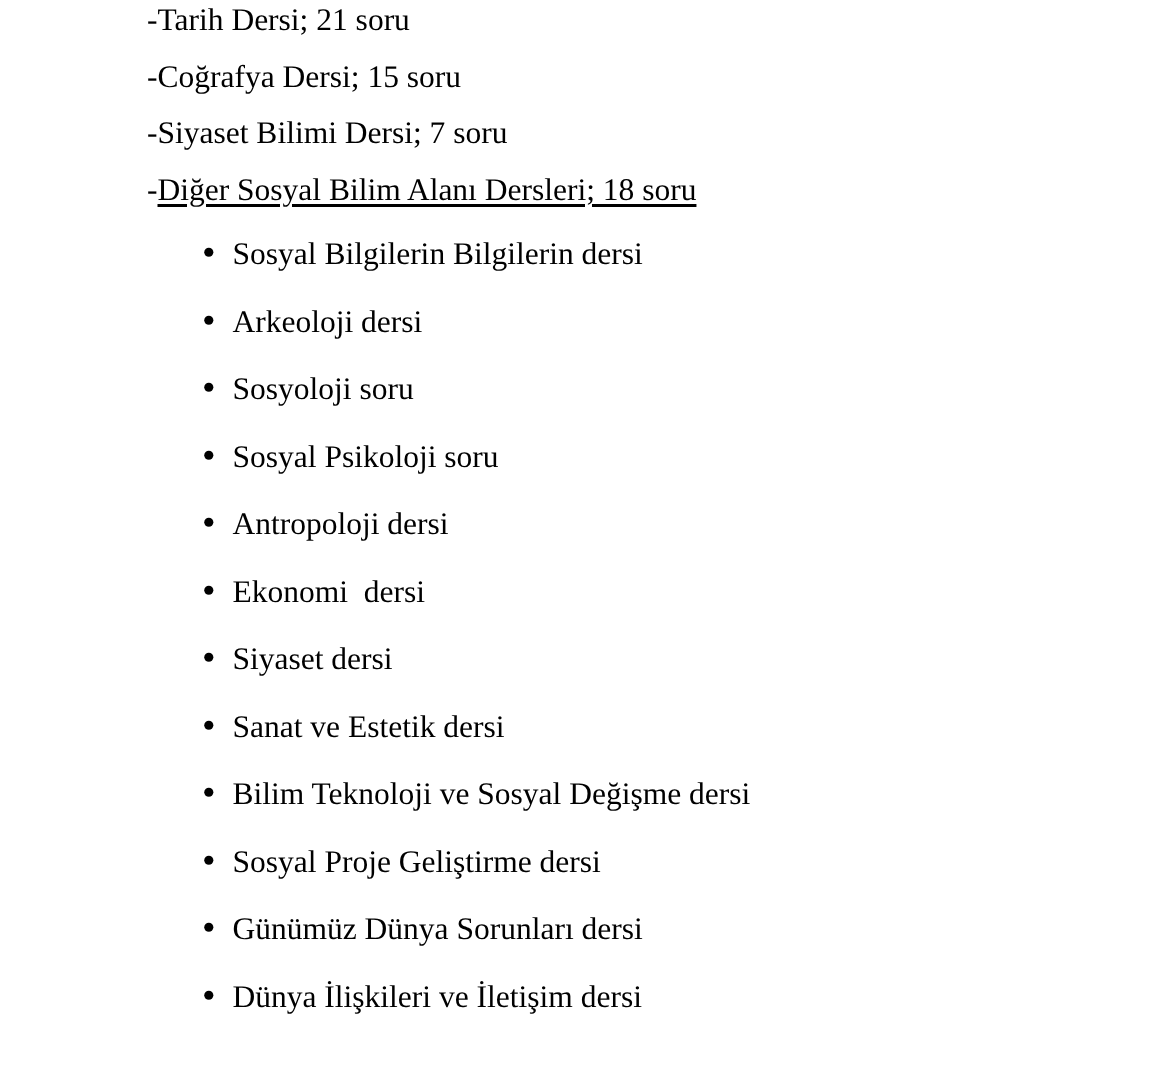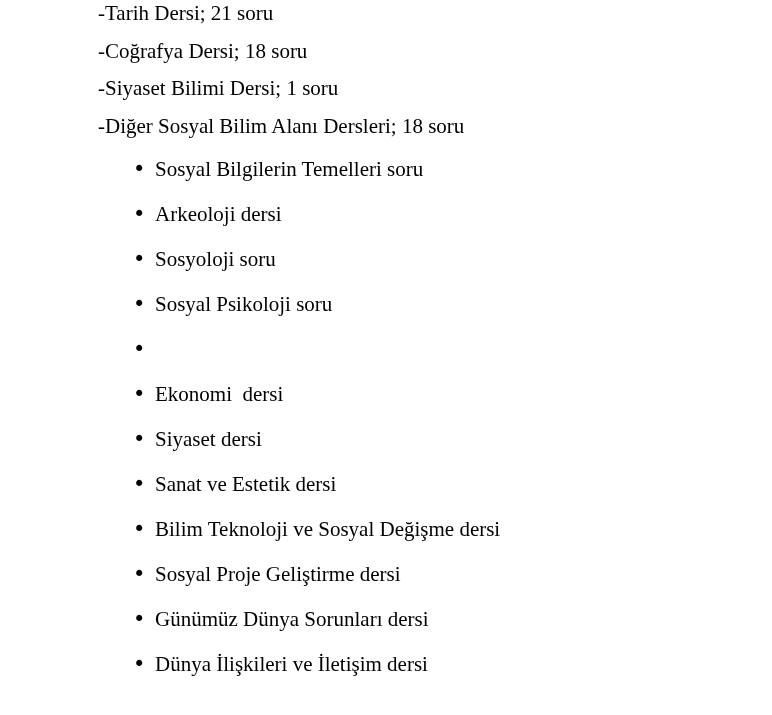--- a/index.html
+++ b/index.html
@@ -21,20 +21,21 @@
     position: absolute;
     left: 98px;
     top: -5px;
   }
   .intro p {
     font-size: 21px;
     line-height: 37.5px;
     white-space: pre-wrap;
   }
   .intro .u {
+    text-decoration: underline;
     text-underline-offset: 3px;
     text-decoration-thickness: 1.5px;
   }
   ul.courses {
     position: absolute;
     left: 133px;
     top: 147px;
     list-style: none;
   }
   ul.courses li {
@@ -54,31 +55,31 @@
     font-family: "DejaVu Sans", sans-serif;
   }
 </style>
 </head>
 <body>
 
 <div class="page">
 
   <div class="intro">
     <p><span>-</span><span>Tarih Dersi; 21 soru</span></p>
-    <p><span>-</span><span>Coğrafya Dersi; 18 soru</span></p>
-    <p><span>-</span><span>Siyaset Bilimi Dersi; 1 soru</span></p>
+    <p><span>-</span><span>Coğrafya Dersi; 15 soru</span></p>
+    <p><span>-</span><span>Siyaset Bilimi Dersi; 7 soru</span></p>
     <p><span>-</span><span class="u">Diğer Sosyal Bilim Alanı Dersleri; 18 soru</span></p>
   </div>
 
   <ul class="courses">
-    <li><span class="bullet">•</span><span>Sosyal Bilgilerin Temelleri soru</span></li>
+    <li><span class="bullet">•</span><span>Sosyal Bilgilerin Bilgilerin dersi</span></li>
     <li><span class="bullet">•</span><span>Arkeoloji dersi</span></li>
     <li><span class="bullet">•</span><span>Sosyoloji soru</span></li>
     <li><span class="bullet">•</span><span>Sosyal Psikoloji soru</span></li>
-    <li><span class="bullet">•</span></li>
+    <li><span class="bullet">•</span><span>Antropoloji dersi</span></li>
     <li><span class="bullet">•</span><span>Ekonomi  dersi</span></li>
     <li><span class="bullet">•</span><span>Siyaset dersi</span></li>
     <li><span class="bullet">•</span><span>Sanat ve Estetik dersi</span></li>
     <li><span class="bullet">•</span><span>Bilim Teknoloji ve Sosyal Değişme dersi</span></li>
     <li><span class="bullet">•</span><span>Sosyal Proje Geliştirme dersi</span></li>
     <li><span class="bullet">•</span><span>Günümüz Dünya Sorunları dersi</span></li>
     <li><span class="bullet">•</span><span>Dünya İlişkileri ve İletişim dersi</span></li>
   </ul>
 
 </div>

